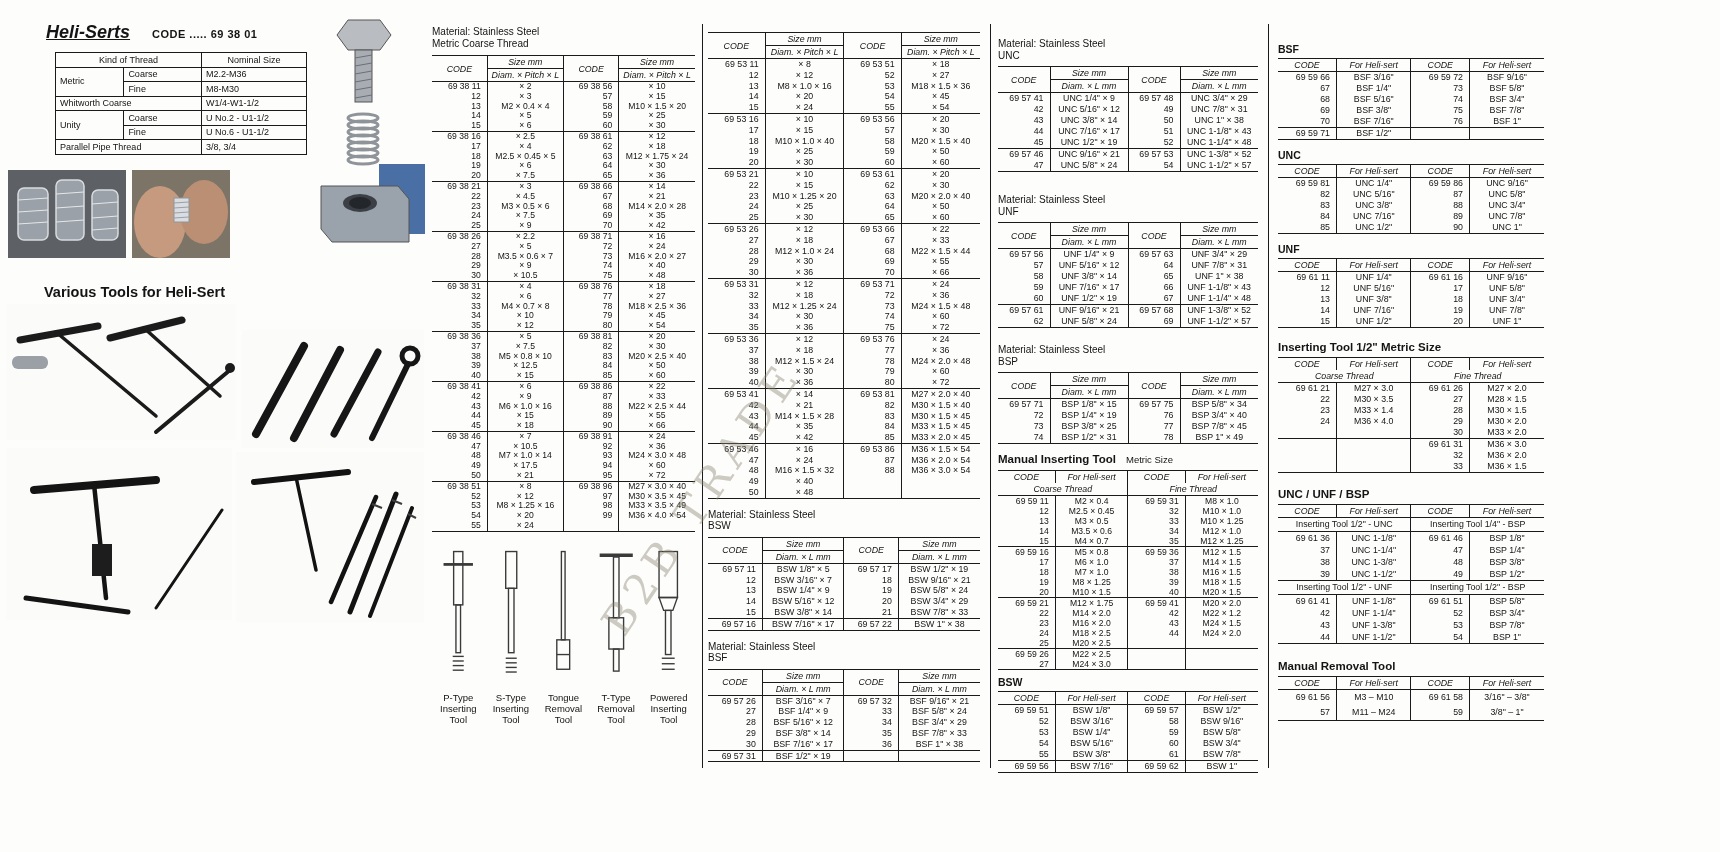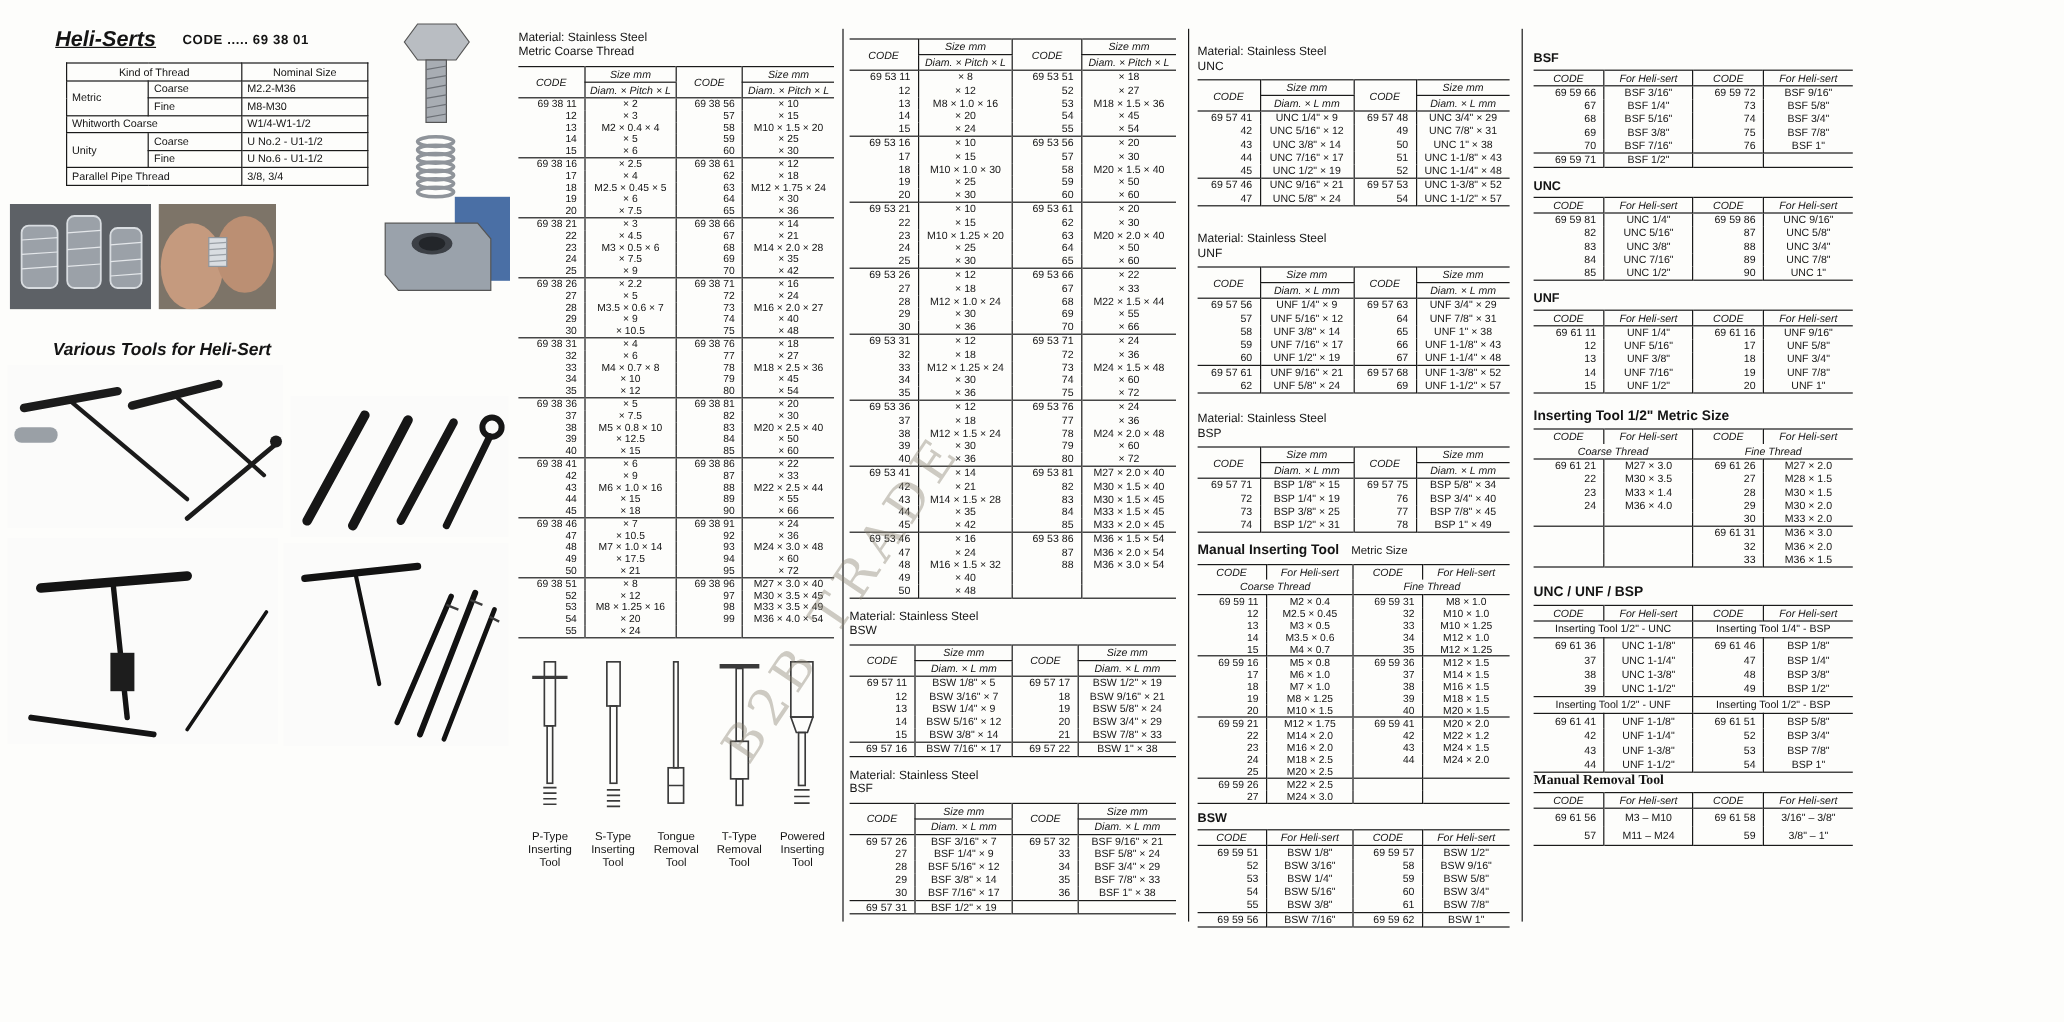--- a/index.html
+++ b/index.html
@@ -23,21 +23,21 @@
   .lbl{font-weight:bold;font-size:10.5px;line-height:11px;}
   .sect-title{font-weight:bold;font-size:11.5px;line-height:12px;}
   .sub-inline{font-size:9.5px;margin-left:10px;font-weight:normal;}
 
   
   #title{font-size:18px;font-weight:bold;font-style:italic;text-decoration:underline;}
   #codeLabel{font-size:11px;font-weight:bold;letter-spacing:.5px;}
   table.kind{border-collapse:collapse;width:100%;}
   .kind th,.kind td{border:1px solid #1a1a1a;font-size:9px;line-height:10.5px;padding:1.5px 4px;font-weight:normal;text-align:left;white-space:normal;}
   .kind th{text-align:center;}
-  #toolsHeading{font-size:14.5px;font-weight:bold;font-style:italic;}
+  #toolsHeading{font-size:14.5px;font-weight:bold;}
   .photo{position:absolute;overflow:hidden;}
 
   
   .tools{display:flex;margin-top:14px;}
   .toolcol{flex:1;display:flex;flex-direction:column;align-items:center;}
   .toolcol svg{height:138px;}
   .toollbl{margin-top:8px;font-size:9.5px;line-height:11px;text-align:center;white-space:pre-line;}
 
   
   #wm{position:absolute;left:612px;top:606px;transform:rotate(-56deg);transform-origin:left center;font-family:"DejaVu Serif",serif;font-size:42px;letter-spacing:7px;color:rgba(138,130,114,0.42);pointer-events:none;z-index:5;white-space:nowrap;}
@@ -672,21 +672,21 @@
               <td class="bl size">× 20</td>
             </tr>
             <tr>
               <td class="code">17</td>
               <td class="bl size">× 15</td>
               <td class="bl code">57</td>
               <td class="bl size">× 30</td>
             </tr>
             <tr>
               <td class="code">18</td>
-              <td class="bl size">M10 × 1.0 × 30</td>
+              <td class="bl size">M10 × 1.0 × 40</td>
               <td class="bl code">58</td>
               <td class="bl size">M20 × 1.5 × 40</td>
             </tr>
             <tr>
               <td class="code">19</td>
               <td class="bl size">× 25</td>
               <td class="bl code">59</td>
               <td class="bl size">× 50</td>
             </tr>
             <tr>
@@ -1738,21 +1738,21 @@
             <tr>
               <td class="code">44</td>
               <td class="bl size">UNF 1-1/2"</td>
               <td class="bl code">54</td>
               <td class="bl size">BSP 1"</td>
             </tr>
           </tbody>
         </table>
       </div>
 
-    <div class="sect-title" style="font-family:Liberation Serif, serif;">Manual Removal Tool</div>
+    <div class="sect-title" style="margin-top:16px;">Manual Removal Tool</div>
     <div class="tblwrap" style="--rh:15px;margin-top:4px;">
         <table class="cat">
           <colgroup>
             <col style="width: 22%;">
             <col style="width: 28%;">
             <col style="width: 22%;">
             <col style="width: 28%;">
           </colgroup>
           <thead>
             <tr>

